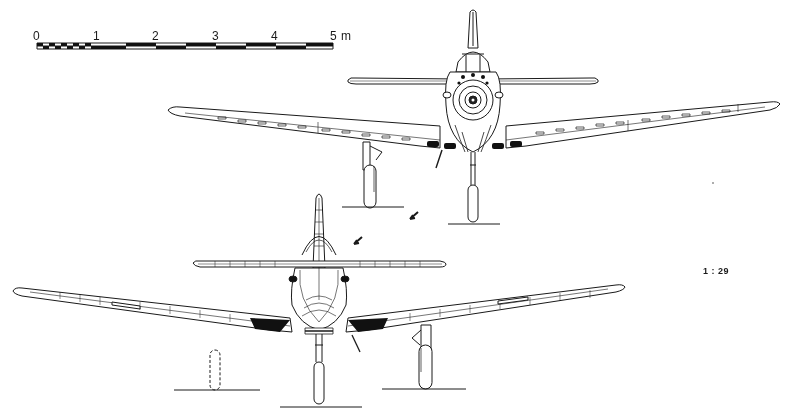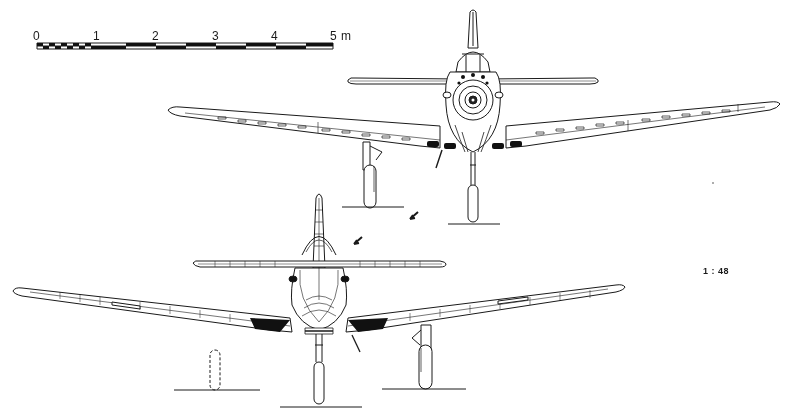--- a/index.html
+++ b/index.html
@@ -13,21 +13,21 @@
 </head>
 <body>
 
 <span class="lbl tick" style="left:33px;top:29px;">0</span>
 <span class="lbl tick" style="left:93px;top:29px;">1</span>
 <span class="lbl tick" style="left:152px;top:29px;">2</span>
 <span class="lbl tick" style="left:212px;top:29px;">3</span>
 <span class="lbl tick" style="left:271px;top:29px;">4</span>
 <span class="lbl tick" style="left:330px;top:29px;">5</span>
 <span class="lbl tick" style="left:341px;top:29px;">m</span>
-<span class="lbl scale-ratio">1 : 48</span>
+<span class="lbl scale-ratio">1 : 29</span>
 
 <svg width="790" height="410" viewBox="0 0 790 410" fill="none" stroke="#1a1a1a" stroke-width="1" stroke-linejoin="round">
 
   <g>
     <rect x="37" y="43" width="296" height="6" stroke-width="1"></rect>
     <line x1="37" y1="46" x2="333" y2="46"></line>
 
     <g fill="#111" stroke="none">
       <rect x="37" y="43" width="6" height="3"></rect>
         <rect x="49" y="43" width="6" height="3"></rect>

